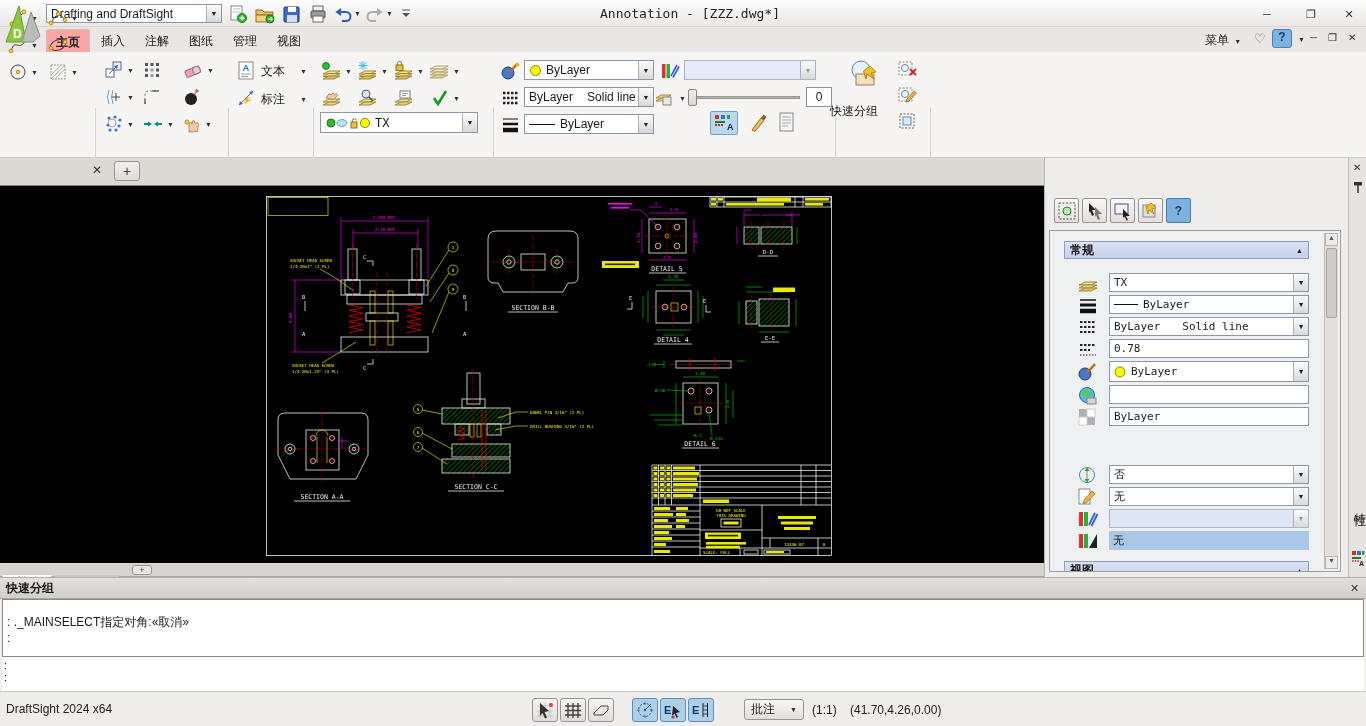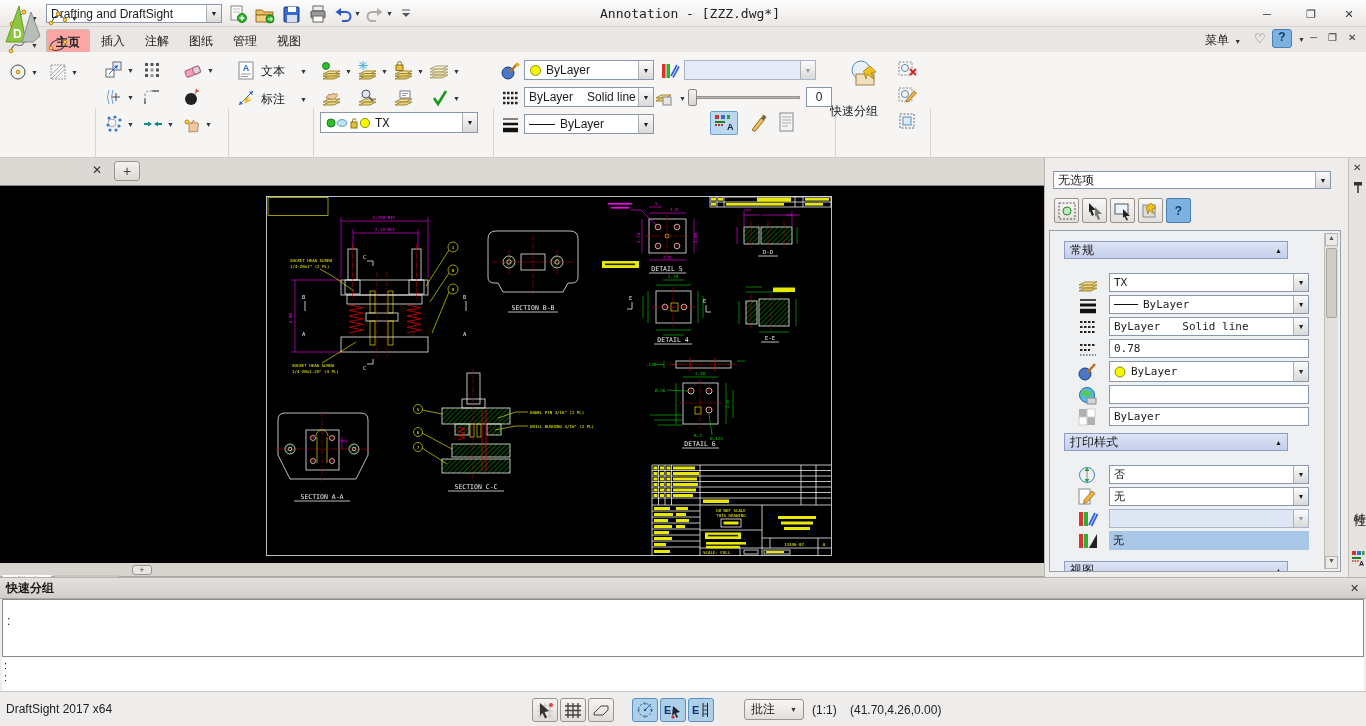--- a/index.html
+++ b/index.html
@@ -28,21 +28,21 @@
 .pressed{background:#bcd8f0;border:1px solid #68a0d0;border-radius:2px}
 
 #doctabs{position:absolute;left:0;top:158px;width:1044px;height:28px;background:#dcd8d4;border-bottom:1px solid #8a8682}
 #doctab1{position:absolute;left:6px;top:161px;width:80px;height:25px;background:#ecebe9;border:1px solid #aaa49e;border-bottom:none;font-size:11px;display:flex;align-items:center;justify-content:center}
 
 #canvas{position:absolute;left:0;top:186px;width:1044px;height:377px;background:#000}
 
 #palette{position:absolute;left:1044px;top:158px;width:304px;height:419px;background:#efedeb;border-left:1px solid #b8b4b0}
 .pbtn{position:absolute;width:25px;height:25px;background:linear-gradient(#f8f7f6,#e2dedb);border:1px solid #9a948e;border-radius:2px;display:flex;align-items:center;justify-content:center}
 #pcontent{position:absolute;left:4px;top:72px;width:292px;height:342px;border:1px solid #9aa0a8;background:#eef0f2;overflow:hidden}
-.sechdr{position:absolute;left:14px;width:224px;height:18px;background:linear-gradient(#dde3f5,#c5cfeb);border:1px solid #8e9cc8;font-weight:normal;font-size:12px;padding:1px 5px;display:flex;justify-content:space-between;align-items:center}
+.sechdr{position:absolute;left:14px;width:245px;height:18px;background:linear-gradient(#dde3f5,#c5cfeb);border:1px solid #8e9cc8;font-weight:bold;font-size:12px;padding:1px 5px;display:flex;justify-content:space-between;align-items:center}
 .prow-ic{position:absolute;left:27px;width:22px;height:20px}
 .sbar{position:absolute;left:274px;top:2px;width:14px;height:336px;background:#e2dfdc;border-left:1px solid #c0bcb8}
 
 #rightstrip{position:absolute;left:1348px;top:158px;width:18px;height:419px;background:#e6e3e0;border-left:1px solid #c4c0bc}
 .vtext{writing-mode:vertical-rl;font-size:12px;color:#222;letter-spacing:2px}
 
 #sheettabs{position:absolute;left:0;top:563px;width:1044px;height:14px;background:#d7d3cf;border-bottom:1px solid #a8a4a0}
 .stab{position:absolute;top:12px;height:14px;font-size:10px;display:flex;align-items:center;justify-content:center;clip-path:polygon(0 0,100% 0,88% 100%,12% 100%)}
 
 #cmdheader{position:absolute;left:0;top:577px;width:1366px;height:22px;background:linear-gradient(#e3e0dd,#d2cecb);border-top:1px solid #b4b0ac;border-bottom:1px solid #aaa6a2;display:flex;align-items:center;padding:0 6px;font-weight:bold}
@@ -1010,24 +1010,20 @@
   <text x="824" y="545.5" class="yt" text-anchor="middle" font-size="5">A</text>
   <text x="703" y="554" class="yt">SCALE: FULL</text>
   <rect x="744" y="550" width="14" height="4" class="w" stroke-width=".4"></rect>
         <rect x="764" y="550" width="26" height="4" class="w" stroke-width=".4"></rect>
         <rect x="766" y="551" width="18" height="2" class="yb"></rect>
 </g>
 </svg>
 </div>
 
 <div id="palette">
-  <div class="cb" style="left:8px;top:13px;width:278px;height:18px">
-    <span>无选项</span>
-    <span class="cba">▼</span>
-  </div>
   <span class="pbtn" style="left:9px;top:40px">
       <svg width="20" height="20">
         <rect x="2" y="2" width="16" height="16" fill="none" stroke="#555" stroke-dasharray="2 1.5"></rect>
         <circle cx="10" cy="10" r="4" fill="#bfe8bf" stroke="#2a8a2a"></circle>
       </svg>
     </span>
   <span class="pbtn" style="left:37px;top:40px">
       <svg width="20" height="20">
         <polygon points="4,2 11,9 7,9 9,14 7,15 5,10 4,12" fill="#222"></polygon>
         <polygon points="10,6 17,13 13,13 15,18 13,19 11,14 10,16" fill="#777"></polygon>
@@ -1123,24 +1119,20 @@
             <rect x="2" y="2" width="8" height="8"></rect>
             <rect x="10" y="10" width="8" height="8"></rect>
           </g>
           <g fill="#fff" stroke="#ccc">
             <rect x="10" y="2" width="8" height="8"></rect>
             <rect x="2" y="10" width="8" height="8"></rect>
           </g>
         </svg>
       </span>
     <div class="fld mono" style="left:59px;top:176px;width:200px;height:19px;font-size:11px">ByLayer</div>
-    <div class="sechdr" style="top:202px">
-        <span>打印样式</span>
-        <span style="font-size:7px">▲</span>
-      </div>
     <span class="prow-ic ic" style="top:234px">
         <svg width="22" height="20">
           <circle cx="10" cy="10" r="7.5" fill="none" stroke="#3a8ab8"></circle>
           <path d="M10,4 v12" stroke="#888"></path>
           <polygon points="10,2.5 7.5,6 12.5,6" fill="#30a030"></polygon>
           <polygon points="10,17.5 7.5,14 12.5,14" fill="#30a030"></polygon>
         </svg>
       </span>
     <div class="cb" style="left:59px;top:234px;width:200px;height:19px;font-size:11px">
         <span>否</span>
@@ -1214,31 +1206,32 @@
   <div class="stab" style="left:2px;width:50px;background:#fdfdfd;font-weight:bold;text-decoration:underline">模型</div>
   <div class="stab mono" style="left:54px;width:66px;background:#c9c5c1">Layout1</div>
   <div class="abs" style="left:132px;top:2px;width:20px;height:10px;border:1px solid #9a948e;border-radius:3px;background:#e8e5e2;font-size:9px;line-height:8px;text-align:center;color:#444">+</div>
 </div>
 
 <div id="cmdheader">
   <span>快速分组</span>
   <span class="abs" style="left:1350px;font-size:11px;color:#333;font-weight:normal">✕</span>
 </div>
 <div id="cmdbox">
+  <div>: ._MAINSELECT指定对角:«取消»</div>
   <div>:</div>
 </div>
 <div id="cmdprompt">
   <div>:</div>
   <div>:</div>
 </div>
 
 <div id="statusbar">
   <span class="abs" style="left:6px;top:710px;position:fixed"></span>
 </div>
-<span class="abs" style="left:6px;top:702px;color:#222">DraftSight 2017 x64</span>
+<span class="abs" style="left:6px;top:702px;color:#222">DraftSight 2024 x64</span>
 <span class="stbtn" style="left:532px">
     <svg width="20" height="18">
       <g stroke="#bbb" stroke-width=".7">
         <path d="M2,5 h16 M2,10 h16 M2,15 h16 M5,2 v15 M10,2 v15 M15,2 v15"></path>
       </g>
       <polygon points="5,2 14,10 9.5,11 12,16.5 10,17.5 7.5,12 5,15" fill="#333"></polygon>
       <circle cx="16" cy="4" r="2" fill="#e04040"></circle>
     </svg>
   </span>
 <span class="stbtn" style="left:560px">

